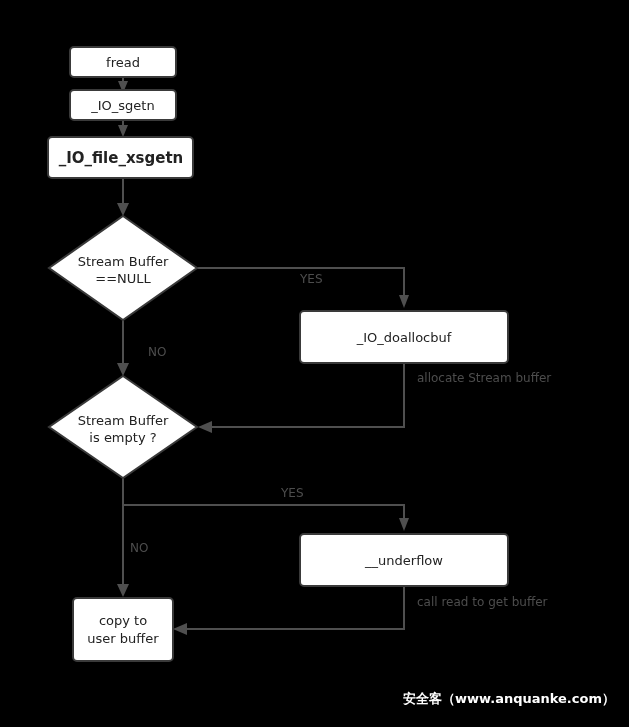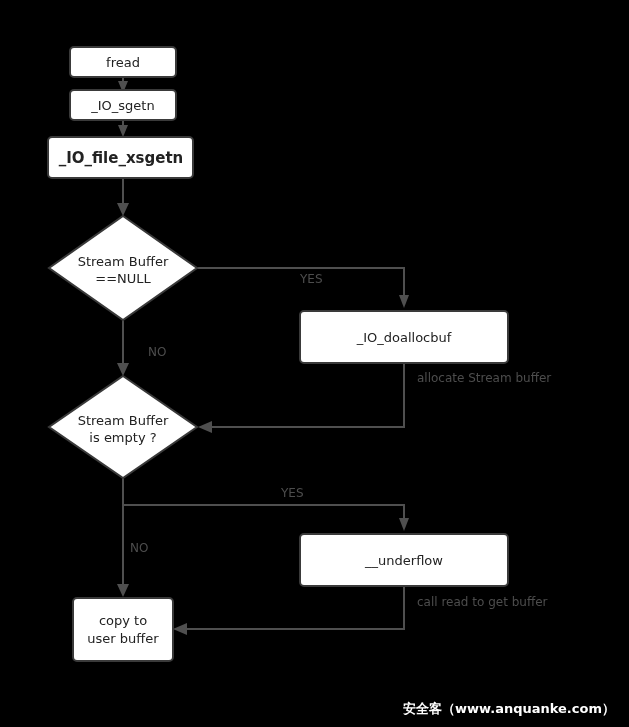--- a/index.html
+++ b/index.html
@@ -54,21 +54,21 @@
     stroke: #4f4f4f;
     stroke-width: 2;
     fill: none;
   }
   .edge-head {
     fill: #4f4f4f;
   }
   .watermark {
     position: absolute;
     right: 14px;
-    bottom: 9px;
+    bottom: 19px;
     color: #ffffff;
     font-size: 13px;
     font-weight: bold;
     font-family: "DejaVu Sans", "Liberation Sans", sans-serif;
     letter-spacing: 0px;
     white-space: nowrap;
   }
 </style>
 </head>
 <body>

